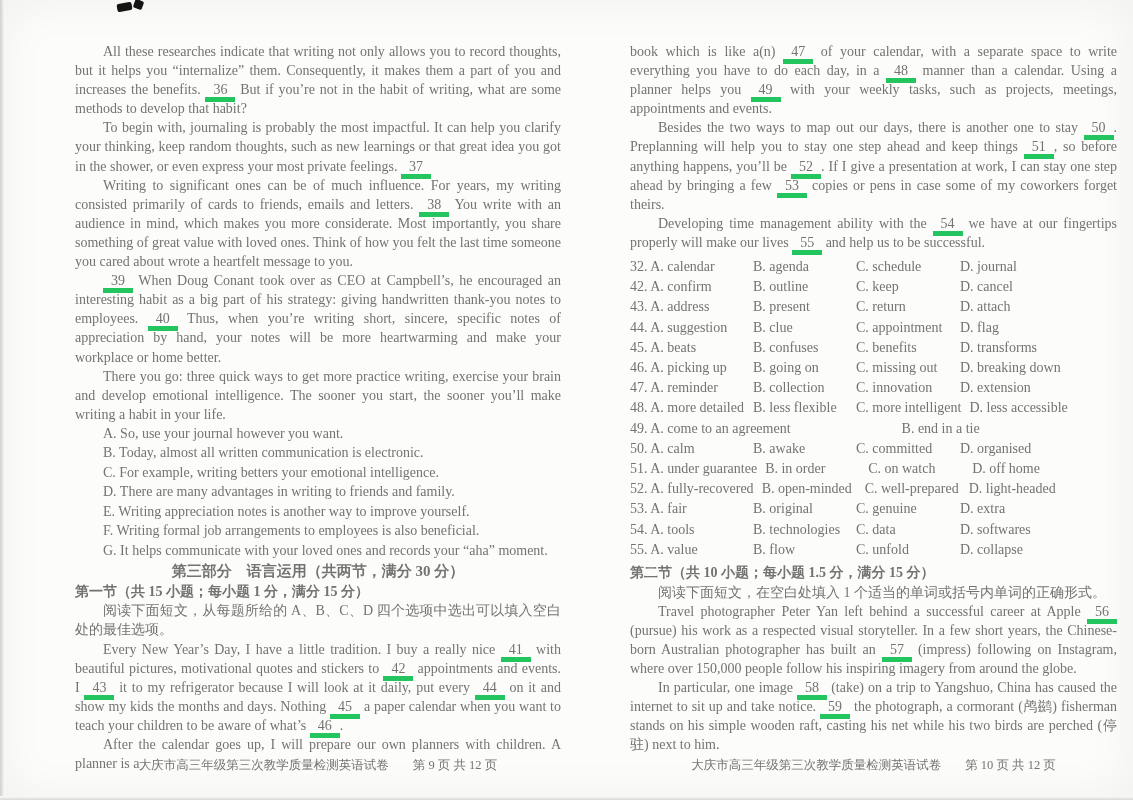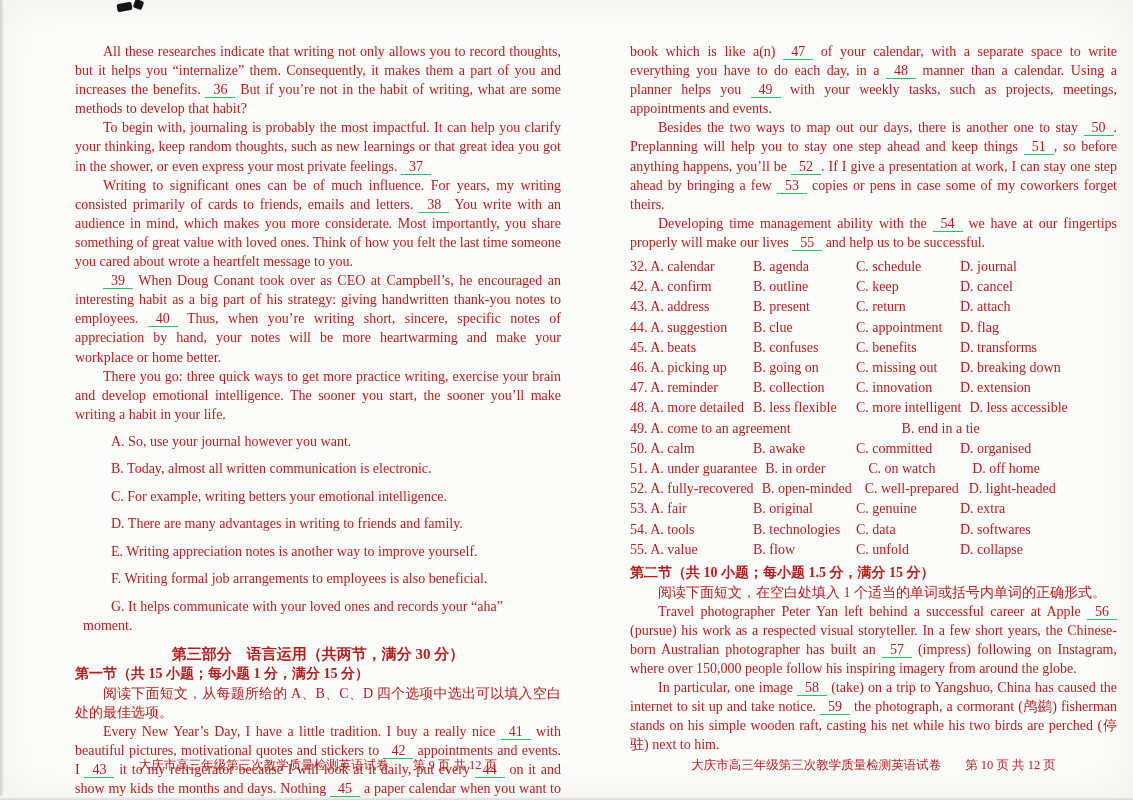--- a/index.html
+++ b/index.html
@@ -1,36 +1,36 @@
 <!DOCTYPE html>
 <html><head>
 <meta charset="utf-8">
 <style>
   * { box-sizing: border-box; }
   html,body { margin:0; padding:0; background:#e7e7e5; }
   .page {
     position:relative; width:1133px; height:800px; overflow:hidden;
-    background:#fcfcfa; color:#b91c1c;
+    background:#fcfcfa; color:#737373;
     font-family:"Liberation Serif","DejaVu Serif",serif;
     box-shadow: inset 0 0 50px rgba(0,0,0,0.05);
   }
   .edge-left { position:absolute; left:0; top:0; width:5px; height:800px; background:linear-gradient(90deg,#cfcfcc,#fcfcfa); }
   .edge-bottom { position:absolute; left:0; bottom:0; width:1133px; height:4px; background:linear-gradient(0deg,#d8d8d5,#fcfcfa); }
   .scan-mark { position:absolute; background:#141414; border-radius:2px; }
   .mark1 { left:117px; top:3px; width:15px; height:8px; transform:rotate(-10deg); }
   .mark2 { left:134px; top:0px; width:9px; height:9px; transform:rotate(20deg); }
   .col { position:absolute; top:42px; }
   .col-left  { left:75px;  width:486px; }
   .col-right { left:630px; width:487px; }
   .para { margin:0; font-size:14px; line-height:19.1px; text-align:justify; text-indent:28px; }
   .para.no-indent { text-indent:0; }
-  .option-line { margin:8px; font-size:14px; line-height:19.5px; text-indent:28px; }
+  .option-line { margin:0; font-size:14px; line-height:19.5px; text-indent:28px; }
   .heading { margin:1px 0 0 0; font-size:15px; font-weight:bold; line-height:20.5px;text-align:center; }
   .subheading { margin:0; font-size:14px; font-weight:bold; line-height:19.5px; }
-  .blank { border-bottom:1px solid #22c55e; padding:0 8px; }
+  .blank { border-bottom:5px solid #22c55e; padding:0 8px; }
   .choice-table { margin-top:5px; margin-bottom:3px; }
   .choice-row {
     display:grid;
     grid-template-columns: minmax(115px,max-content) minmax(95px,max-content) minmax(96px,max-content) 1fr;
     column-gap:8px;
     font-size:14px; line-height:20.2px;
   }
   .cc { white-space:pre; }
   .footer { position:absolute; top:757px; font-size:12.5px; text-align:center; white-space:nowrap; }
   .footer-left  { left:75px;  width:486px; }

